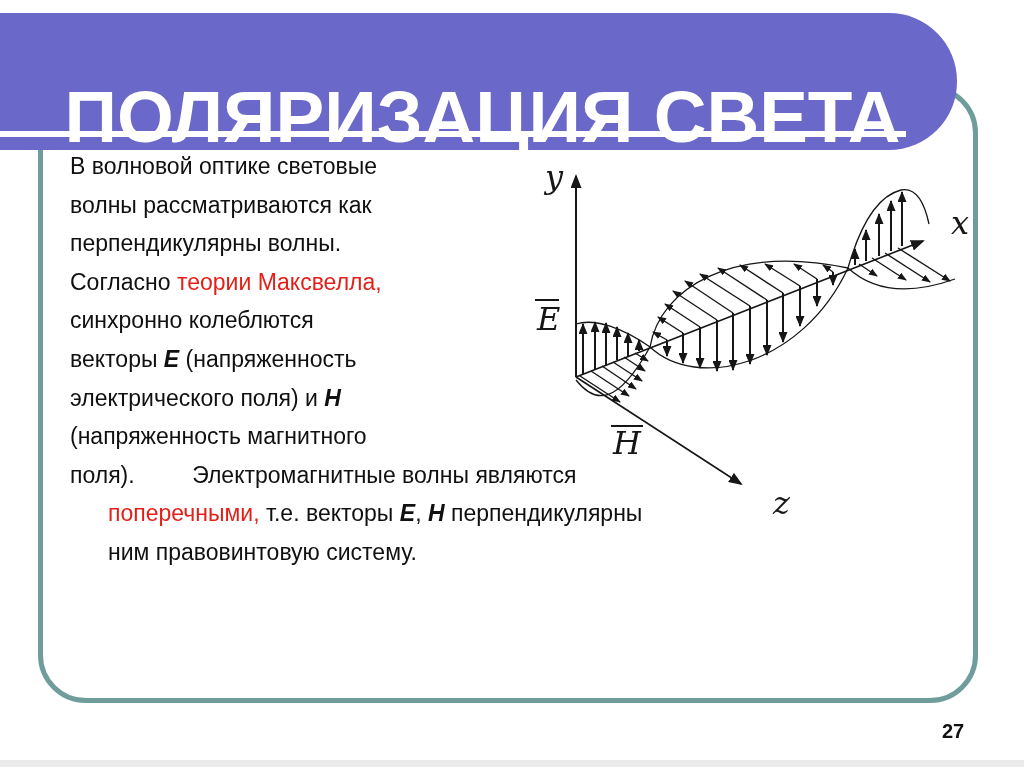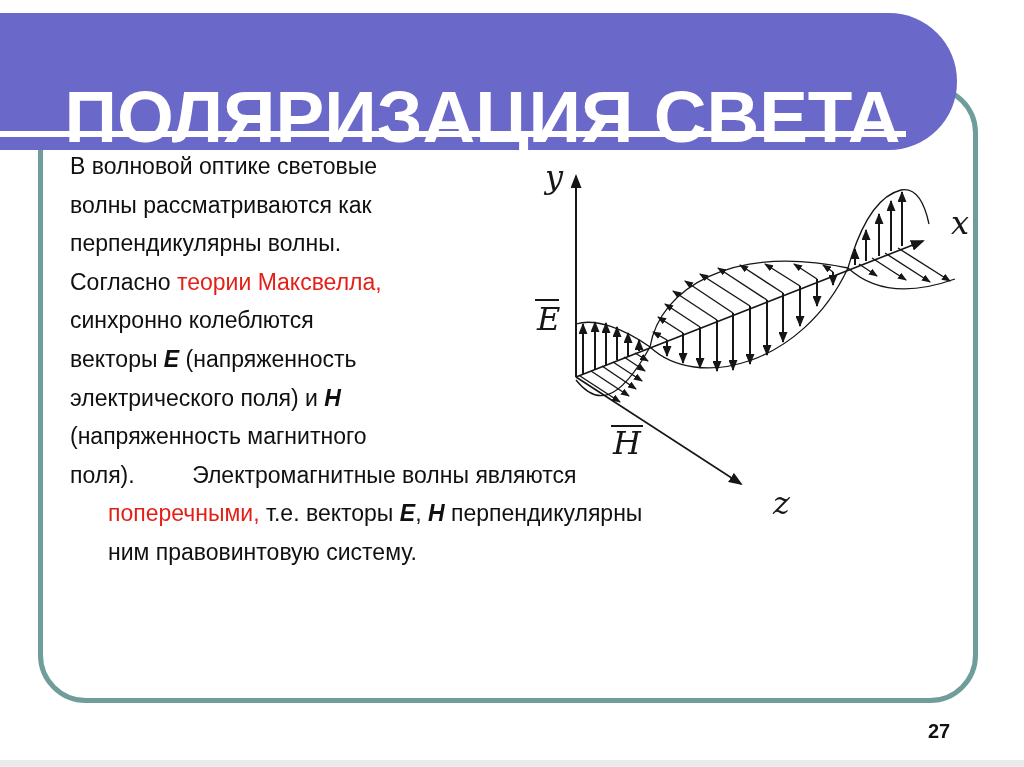--- a/index.html
+++ b/index.html
@@ -40,21 +40,21 @@
   .ind{margin-left:38px;}
   .red{color:var(--red);margin-top:48px;}
   .bi{font-weight:bold;font-style:italic;}
   
   .diagram{position:absolute;left:527px;top:148px;width:460px;height:372px;}
   .diagram text{
     font-family:"DejaVu Serif","Liberation Serif",serif;
     font-style:italic;fill:var(--ink);font-size:32px;
   }
   .page-number{
-    position:absolute;left:928px;top:720px;width:50px;
+    position:absolute;left:928px;top:720px;width:50px;text-align:center;
     font-weight:bold;font-size:20px;color:#111111;
   }
   .bottom-strip{
     position:absolute;left:0;top:760px;width:1024px;height:7px;background:#ebebeb;
   }
 </style>
 </head>
 <body>
 
 <div class="slide">

